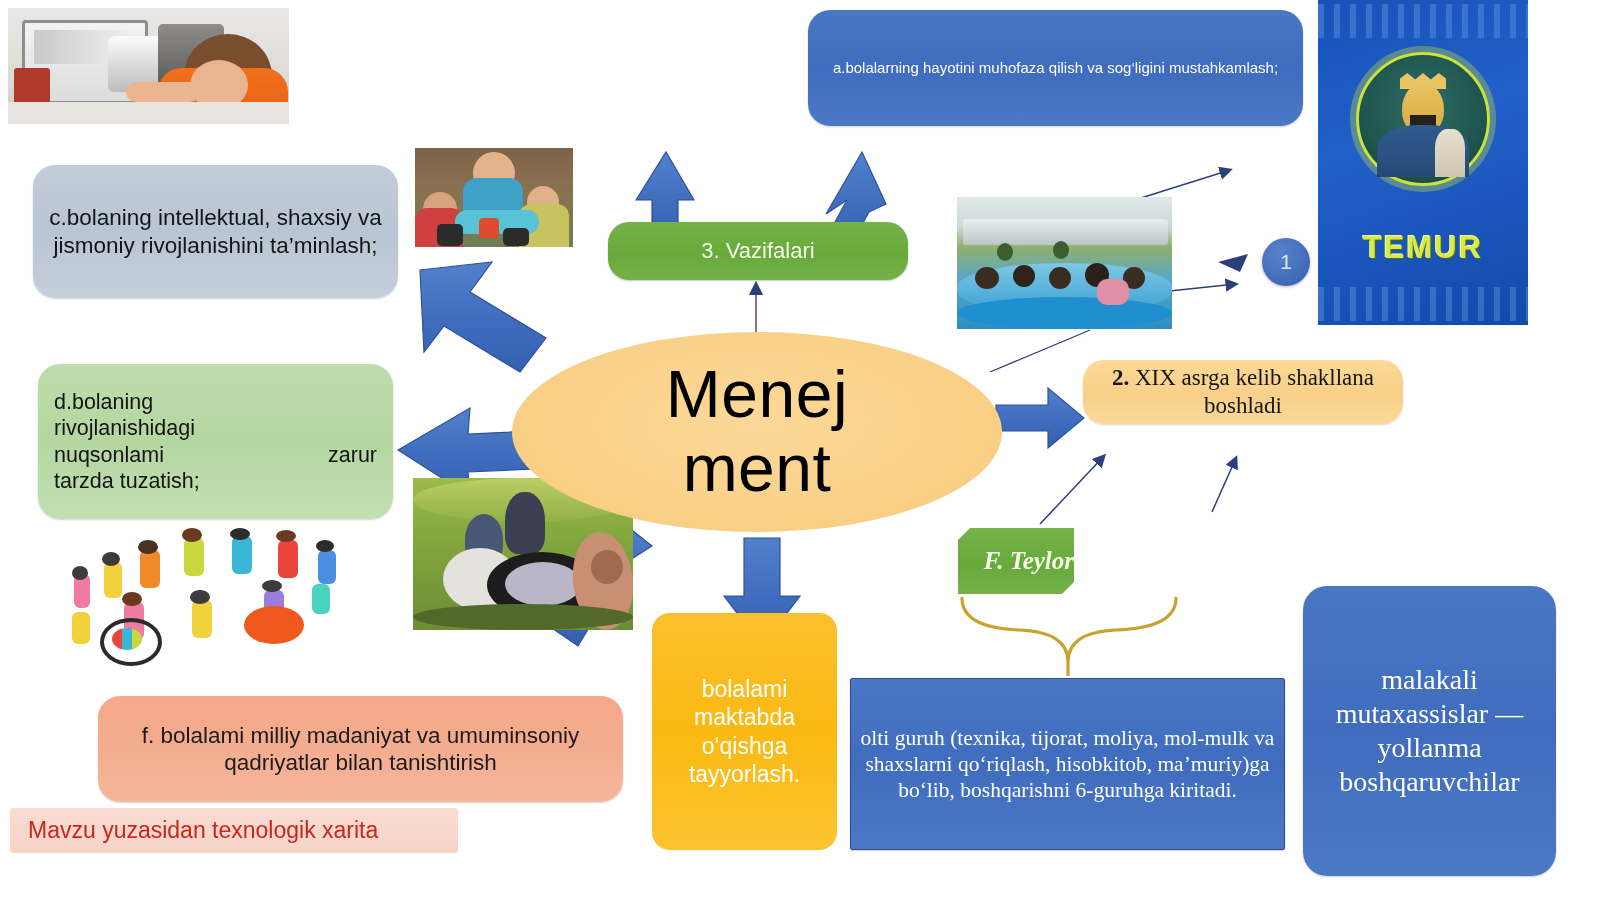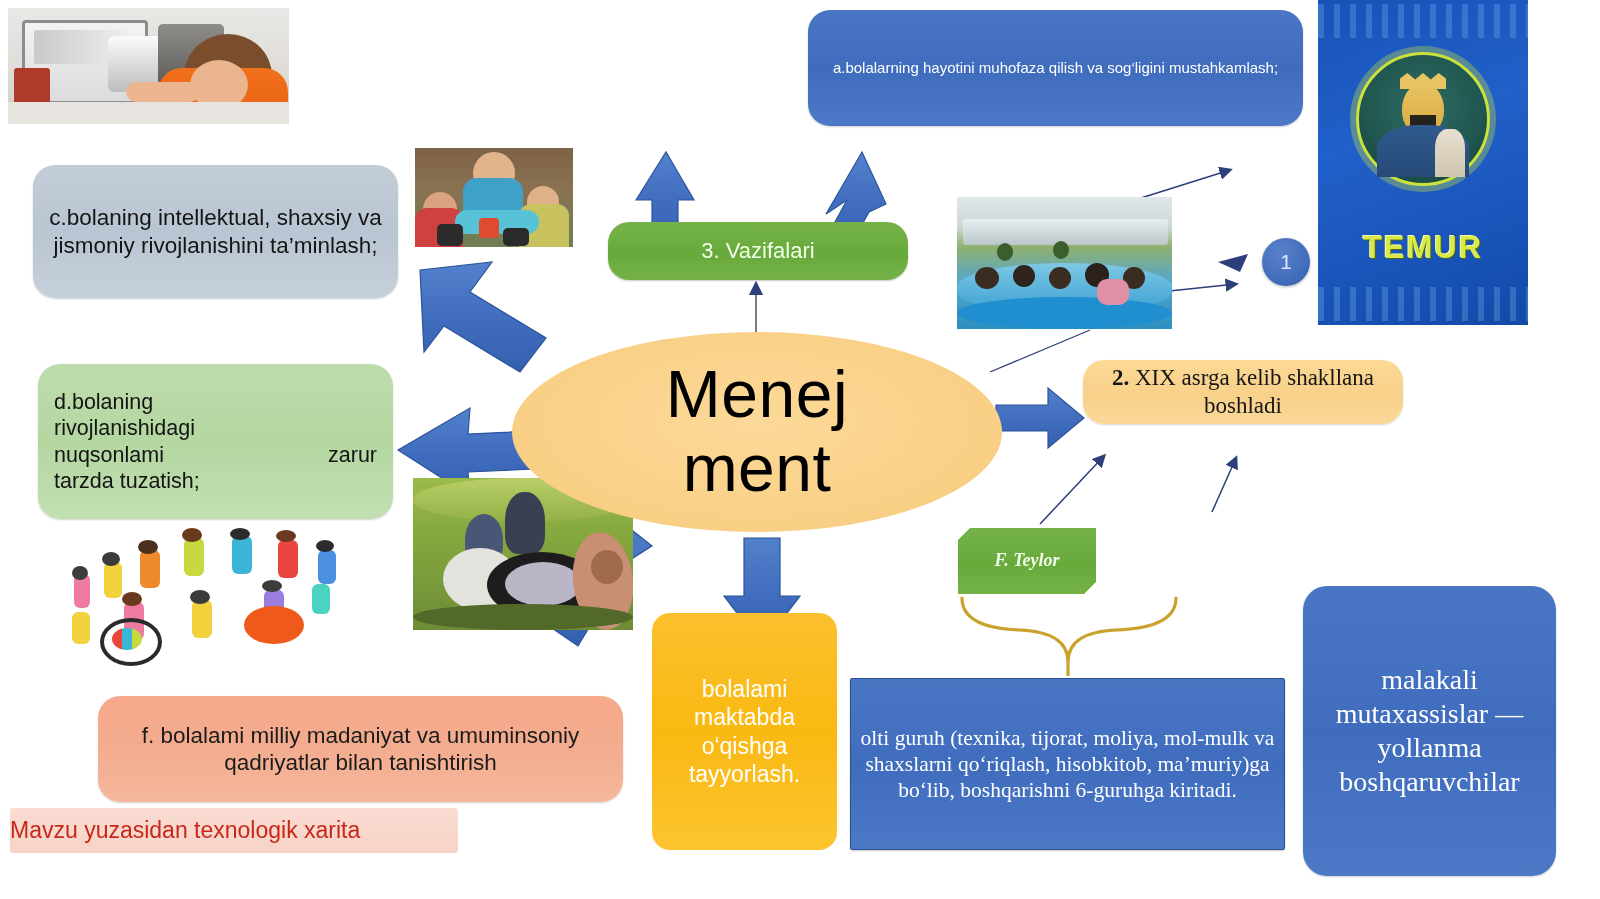--- a/index.html
+++ b/index.html
@@ -71,21 +71,21 @@
   #node-tayyorlash{left:652px;top:613px;width:185px;height:237px;font-size:23px;border-radius:18px;}
   #node-xix{left:1083px;top:360px;width:320px;height:64px;font-size:23px;font-family:"Liberation Serif",serif;}
   #node-oltiguruh{left:850px;top:678px;width:435px;height:172px;font-size:21.5px;font-family:"Liberation Serif",serif;border-radius:2px;border:1px solid #2b4f8f;}
   #node-malakali{left:1303px;top:586px;width:253px;height:290px;font-size:28px;font-family:"Liberation Serif",serif;border-radius:24px;}
   #node-mavzu{left:10px;top:808px;width:448px;height:45px;font-size:23px;border-radius:3px;}
 
   
   .octo{
     clip-path:polygon(12px 0,100% 0,100% calc(100% - 12px),calc(100% - 12px) 100%,0 100%,0 12px);
   }
-  #node-teylor{left:958px;top:528px;width:138px;height:66px;font-size:18px;font-family:"Liberation Serif",serif;font-style:italic;font-weight:bold;}
+  #node-teylor{left:958px;top:528px;width:116px;height:66px;font-size:25px;font-family:"Liberation Serif",serif;font-style:italic;font-weight:bold;text-align:right;}
   #node-fayol{left:1122px;top:518px;width:143px;height:78px;font-size:21px;font-family:"Liberation Serif",serif;font-style:italic;font-weight:bold;}
   #node-menejerlar{left:1368px;top:488px;width:180px;height:48px;font-size:21px;font-family:"Liberation Serif",serif;font-style:italic;font-weight:bold;color:#17300c;}
   #node-menejerlar .txt{text-decoration:underline;}
 
   
   #node-menejment{
     left:512px;top:332px;width:490px;height:200px;
     border-radius:50%;
     background:radial-gradient(ellipse at 50% 45%,#fcd999 0%,#f9cf85 70%,#f6c978 100%);
     color:#000;
@@ -158,21 +158,21 @@
 
   
   .ph-sky{position:absolute;inset:0;}
   .blob{position:absolute;border-radius:50%;}
 
   
   #arrows{position:absolute;left:0;top:0;width:1600px;height:899px;pointer-events:none;}
 
   
   b{font-weight:bold;}
-  .mavzu-txt{text-align:left;}
+  .mavzu-txt{padding-left:18px;text-align:left;}
 </style>
 </head>
 <body>
 
 <div class="stage">
 
   <svg id="arrows" viewBox="0 0 1600 899">
     <defs>
       <linearGradient id="ag" x1="0" y1="0" x2="0" y2="1">
         <stop offset="0%" stop-color="#5281cc"></stop>

